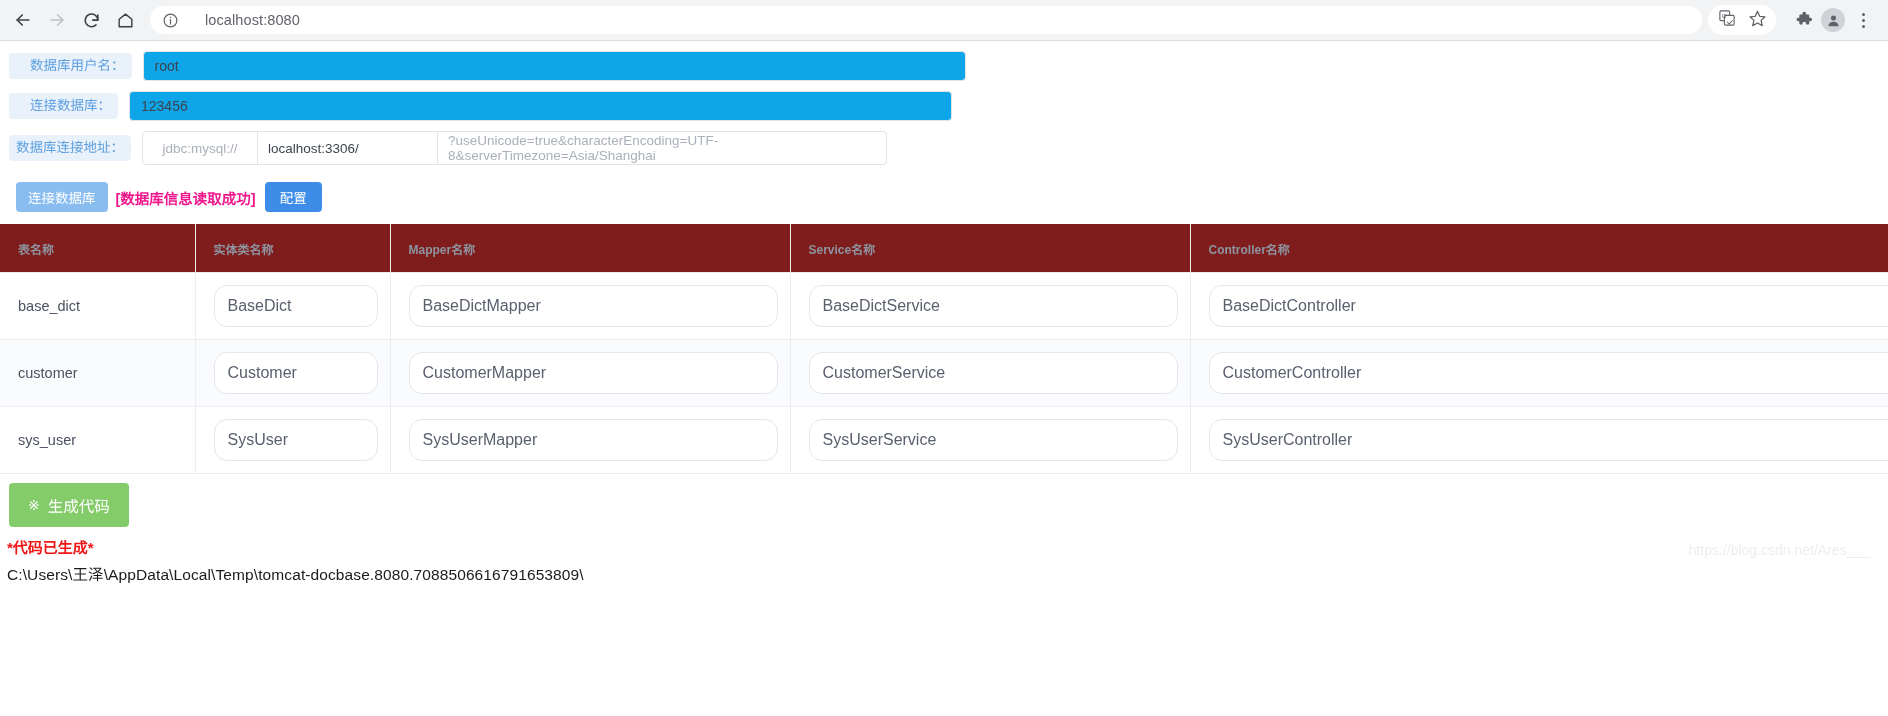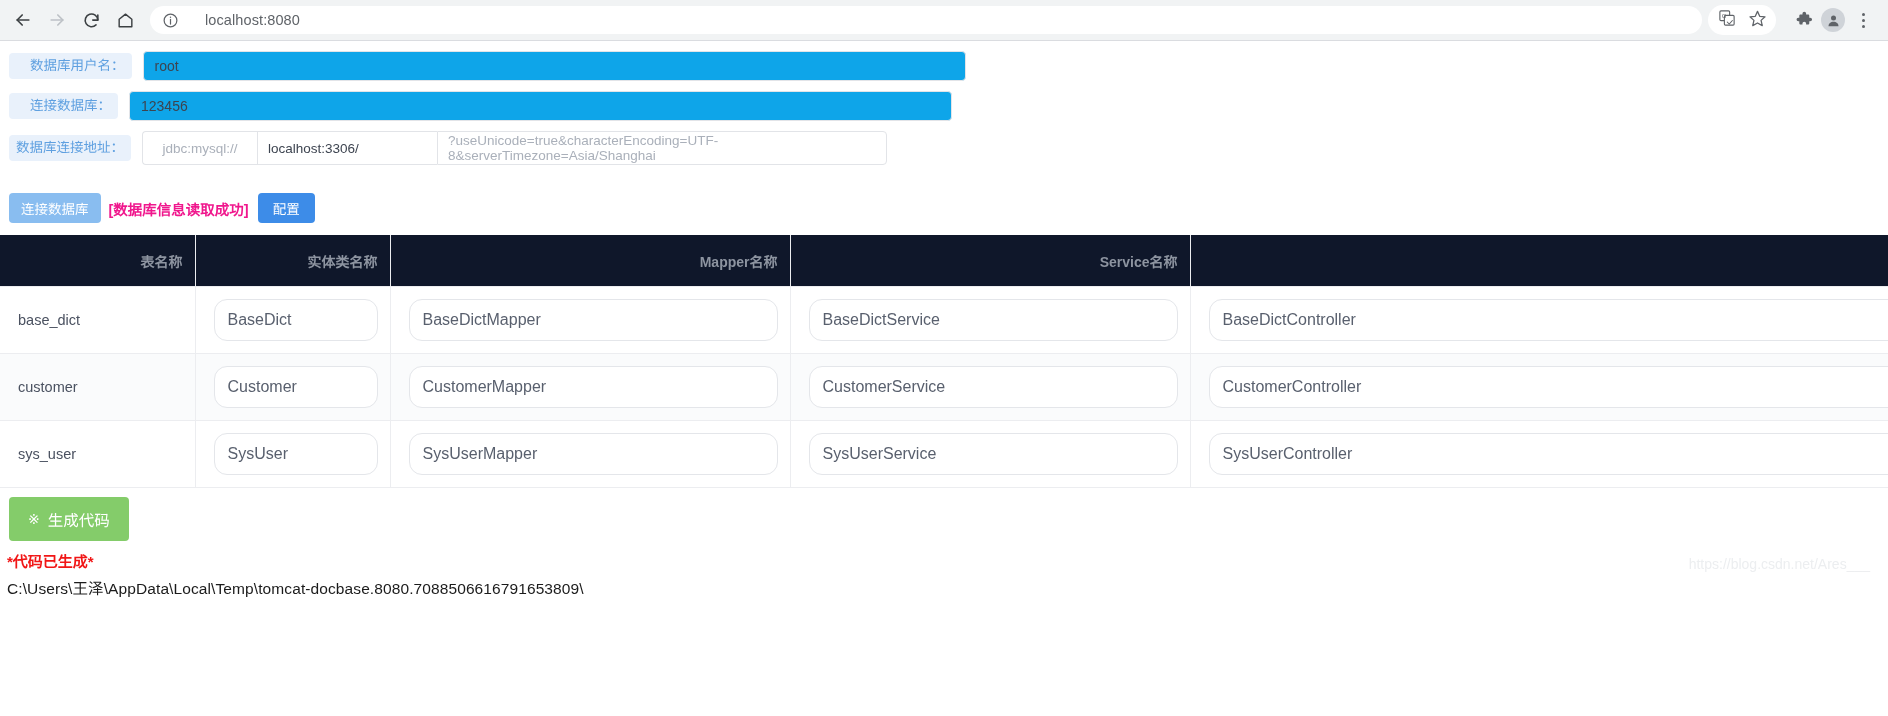--- a/index.html
+++ b/index.html
@@ -118,22 +118,22 @@
     padding: 16px 10px;
     cursor: text;
   }
   .seg-a { width: 115px; border-radius: 4px 0 0 4px; border-right: none; }
   .seg-b { width: 180px; color: #3d4450; justify-content: flex-start; border-right: none; }
   .seg-c { width: 450px; border-radius: 0 4px 4px 0; }
 
   .action-row {
     display: flex;
     align-items: center;
-    margin-top: 28px;
-    padding-left: 9px;
+    margin-top: 17px;
+    padding-left: 16px;
   }
   .btn {
     border: none;
     border-radius: 4px;
     font-size: 13.5px;
     color: #fff;
     cursor: pointer;
     font-family: inherit;
     display: inline-flex;
     align-items: center;
@@ -151,28 +151,28 @@
   .pkg-input { width: 290px; margin-left: 9px; }
 
   
   .table-wrap { margin-top: 12px; width: 100%; overflow: hidden; }
   table.gen {
     border-collapse: collapse;
     table-layout: fixed;
     width: 2050px;
   }
   table.gen th {
-    text-align: right;
-    font-size: 14px;
+    text-align: left;
+    font-size: 12px;
     color: #8d94a0;
     font-weight: bold;
     padding: 16px 12px 15px 18px;
     border-bottom: 1px solid #ecedf0;
     border-right: 1px solid #ecedf0;
-    background: #0f172a;
+    background: #7f1d1d;
   }
   table.gen td {
     padding: 12px 12px 12px 18px;
     border-bottom: 1px solid #ecedf0;
     border-right: 1px solid #ecedf0;
     font-size: 14.5px;
     color: #4a5160;
     vertical-align: middle;
     background: #fff;
   }

